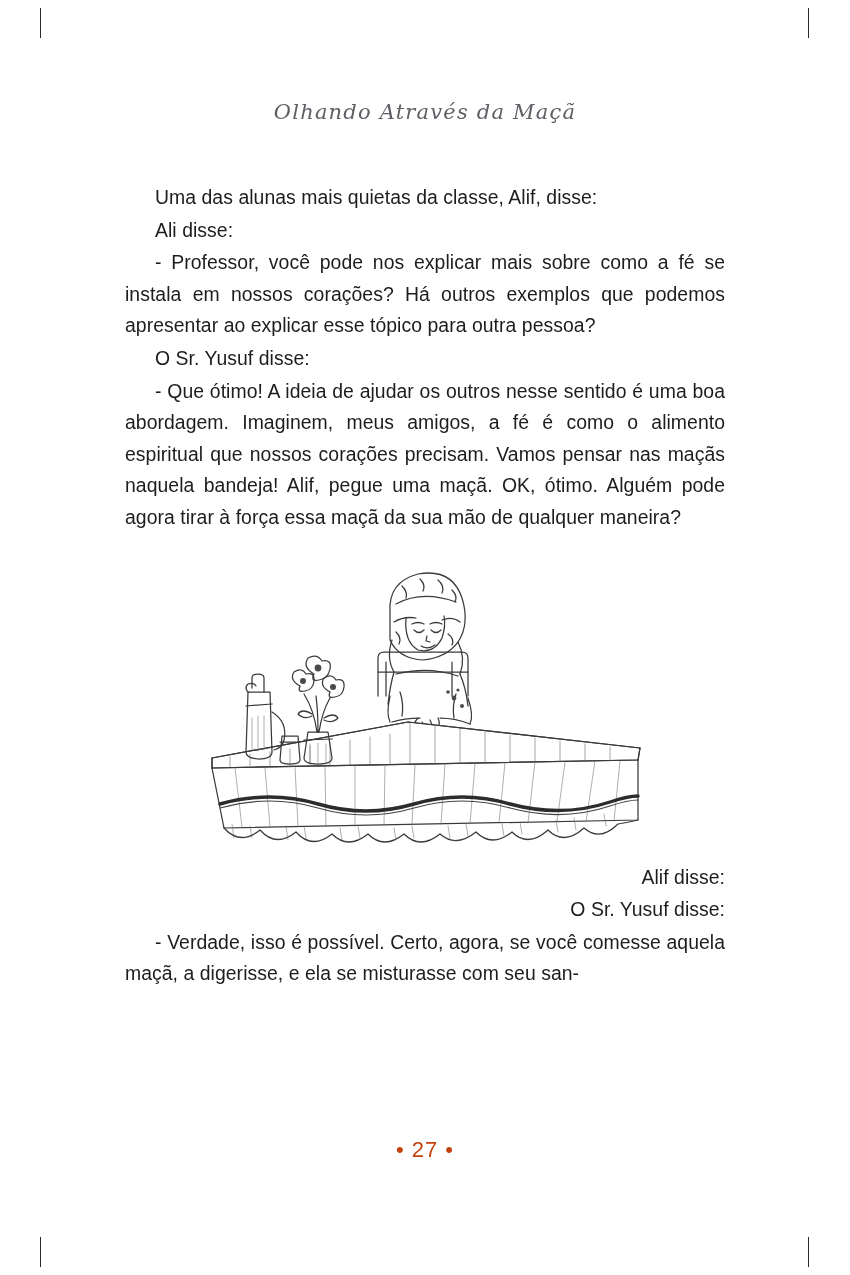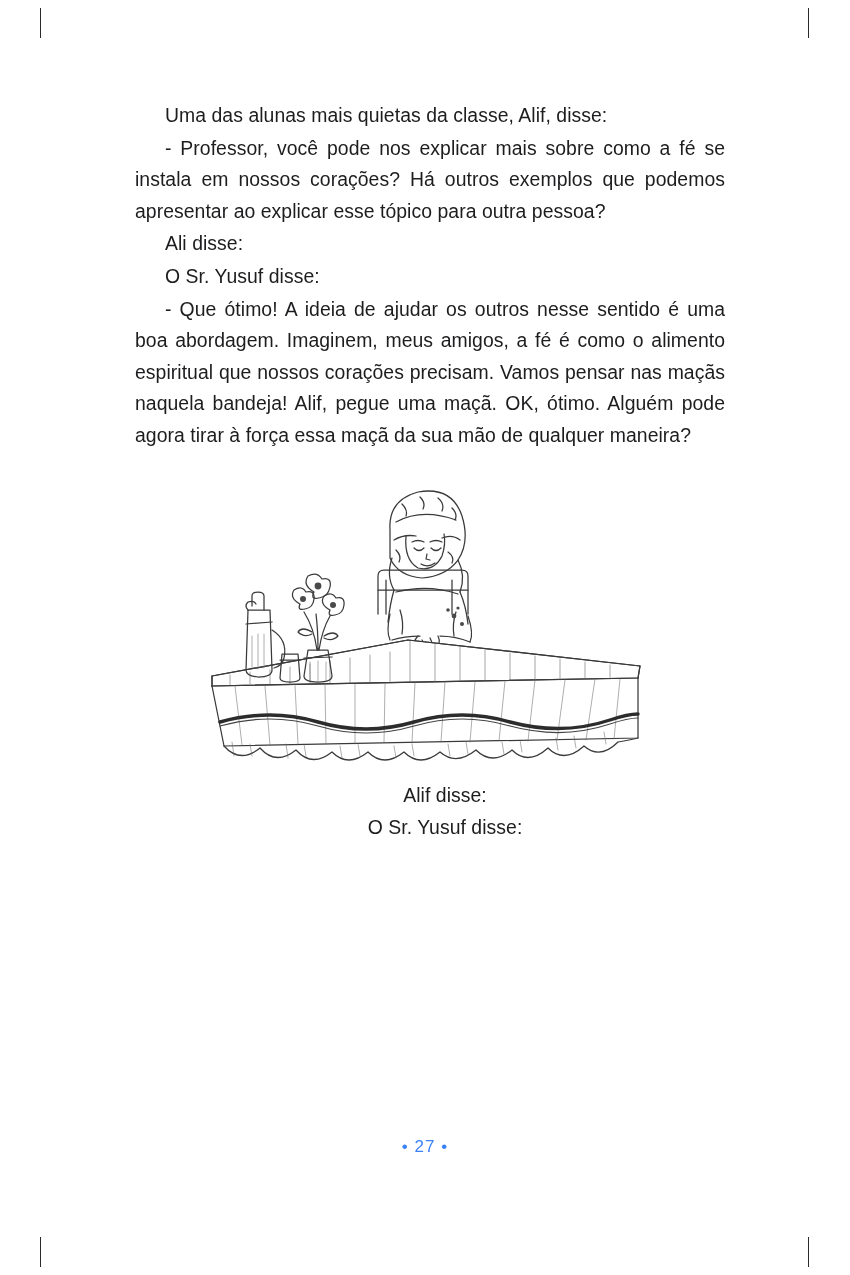--- a/index.html
+++ b/index.html
@@ -55,66 +55,66 @@
     margin: 0 0 1px 0;
     font-size: 19.4px;
     line-height: 31.6px;
     color: #1d1d1f;
     text-align: justify;
     text-justify: inter-word;
     letter-spacing: 0.05px;
   }
   .body-text p.indent {
     text-indent: 30px;
-    margin-left: 10px;
   }
   .body-text p.nojust {
-    text-align: center;
+    text-align: right;
   }
 
   
   .figure {
     margin: 12px 0 6px 0;
     display: flex;
     justify-content: center;
   }
   .figure svg {
     display: block;
   }
 
   
   .folio {
     position: absolute;
     left: 0;
     top: 1137px;
     width: 850px;
     text-align: center;
-    font-size: 17px;
-    color: #3b82f6;
+    font-size: 22px;
+    color: #c2410c;
     font-family: "Liberation Sans", sans-serif;
     letter-spacing: 1px;
   }
 </style>
 </head>
 <body>
 
 <div class="page">
 
   <div class="crop-mark crop-v" style="left:40px; top:8px;"></div>
   <div class="crop-mark crop-v" style="left:808px; top:8px;"></div>
   <div class="crop-mark crop-v" style="left:40px; top:1237px;"></div>
   <div class="crop-mark crop-v" style="left:808px; top:1237px;"></div>
 
   <div class="content">
 
+    <div class="running-head">Olhando Através da Maçã</div>
 
     <div class="body-text">
       <p class="indent">Uma das alunas mais quietas da classe, Alif, disse:</p>
+      <p class="indent">Ali disse:</p>
       <p class="indent">- Professor, você pode nos explicar mais sobre como a fé se instala em nossos corações? Há outros exemplos que podemos apresentar ao explicar esse tópico para outra pessoa?</p>
-      <p class="indent">Ali disse:</p>
       <p class="indent">O Sr. Yusuf disse:</p>
       <p class="indent">- Que ótimo! A ideia de ajudar os outros nesse sentido é uma boa abordagem. Imaginem, meus amigos, a fé é como o alimento espiritual que nossos corações precisam. Vamos pensar nas maçãs naquela bandeja! Alif, pegue uma maçã. OK, ótimo. Alguém pode agora tirar à força essa maçã da sua mão de qualquer maneira?</p>
     </div>
 
     <div class="figure">
       <svg width="470" height="310" viewBox="0 0 470 310" xmlns="http://www.w3.org/2000/svg">
         <g fill="none" stroke="#3a3a3a" stroke-width="1.25" stroke-linecap="round" stroke-linejoin="round">
 
           <path d="M188 150 L188 112 Q188 106 194 106 L272 106 Q278 106 278 112 L278 150"></path>
           <path d="M196 150 L196 116 M262 150 L262 116"></path>
@@ -220,19 +220,20 @@
             <circle cx="4" cy="-6" r="3.4" fill="#4a4a4a" stroke="none"></circle>
           </g>
 
         </g>
       </svg>
     </div>
 
     <div class="body-text">
       <p class="indent nojust">Alif disse:</p>
       <p class="indent nojust">O Sr. Yusuf disse:</p>
+      <p class="indent">- Verdade, isso é possível. Certo, agora, se você comesse aquela maçã, a digerisse, e ela se misturasse com seu san-</p>
     </div>
 
   </div>
 
   <div class="folio">• 27 •</div>
 
 </div>
 
 </body></html>

